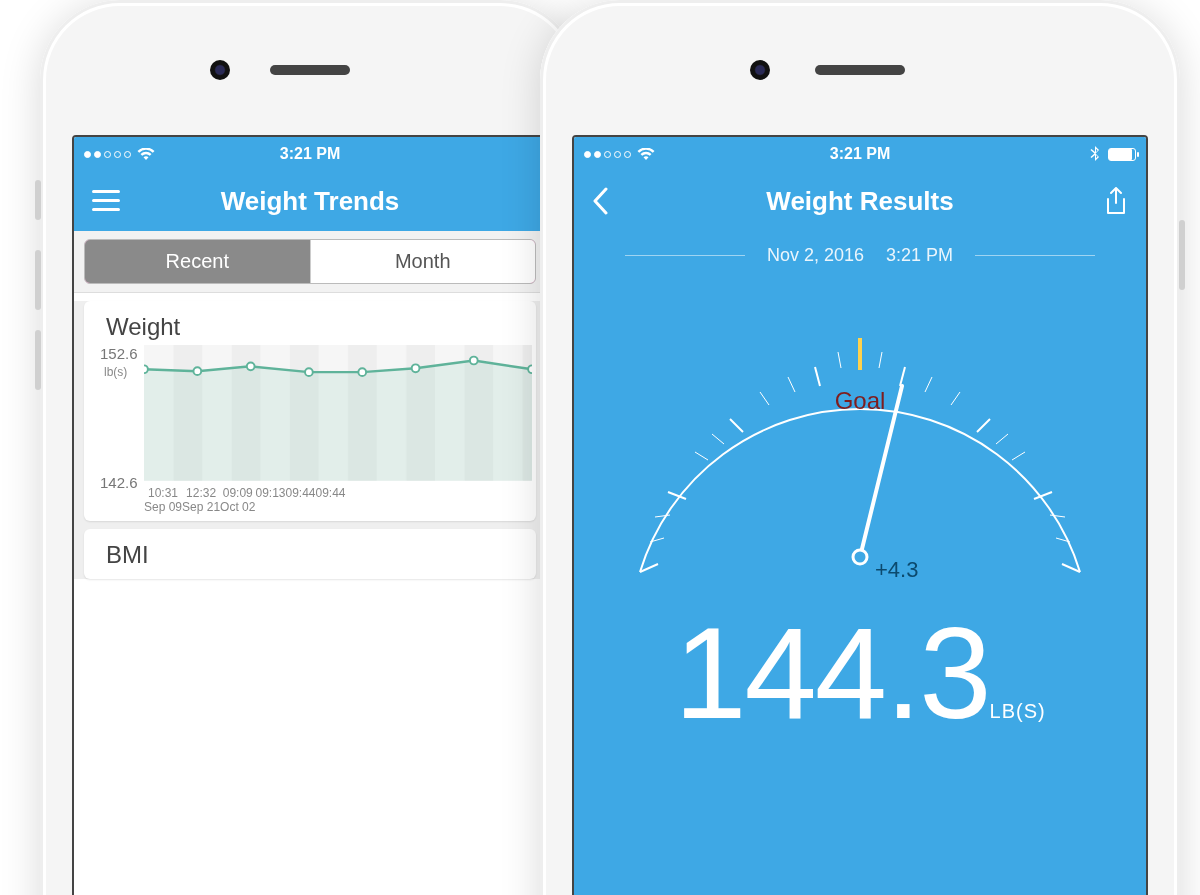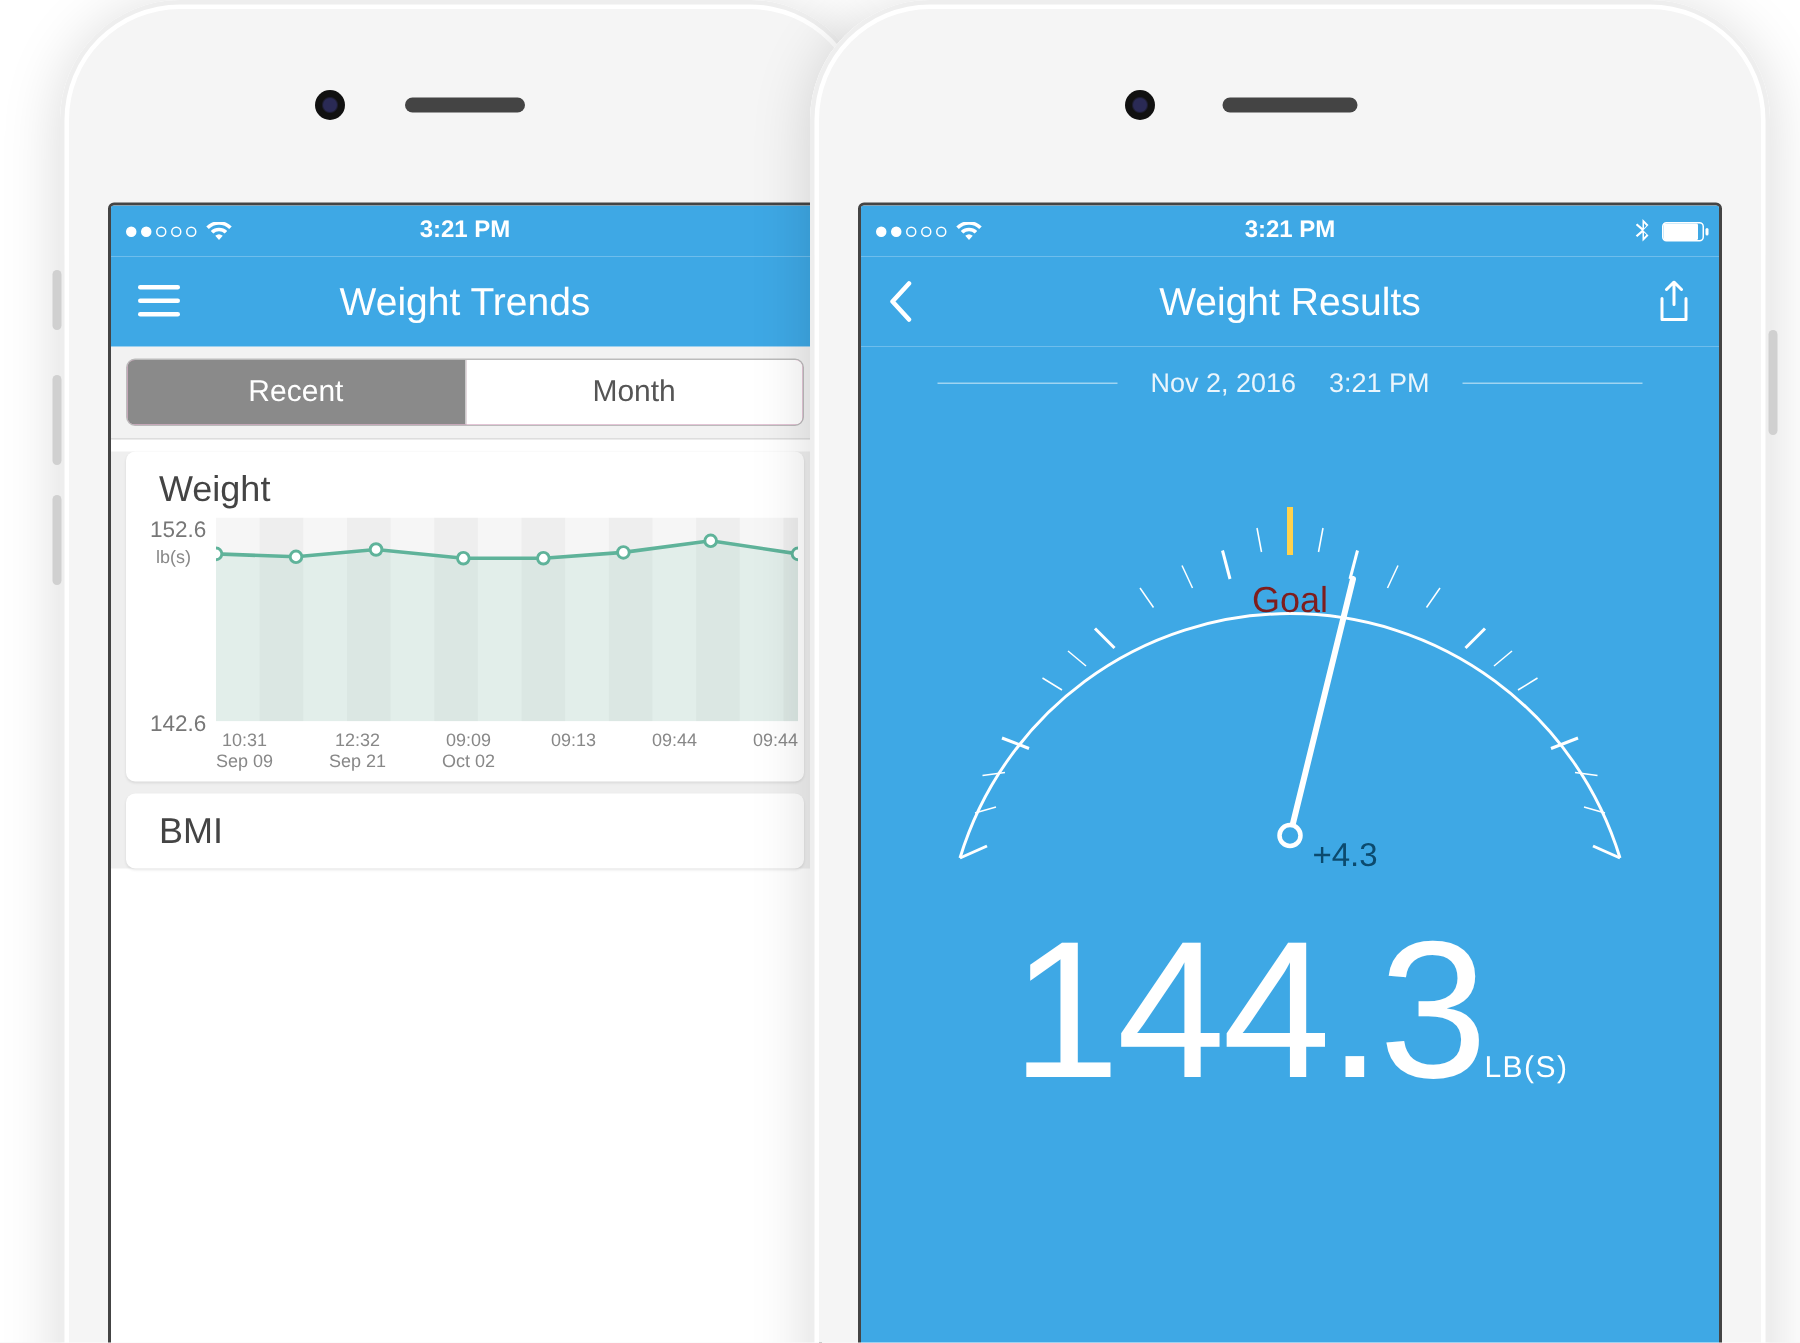--- a/index.html
+++ b/index.html
@@ -97,21 +97,21 @@
 
   .nav-header {
     height: 60px;
     background: #3ea8e5;
     display: flex;
     align-items: center;
     justify-content: center;
     position: relative;
     color: #fff;
   }
-  .nav-title { font-size: 26px; font-weight: 400; text-align: right; }
+  .nav-title { font-size: 26px; font-weight: 700; text-align: right; }
   .nav-left, .nav-right {
     position: absolute;
     top: 0; bottom: 0;
     display: flex;
     align-items: center;
     padding: 0 18px;
   }
   .nav-left { left: 0; }
   .nav-right { right: 0; }
 
@@ -154,21 +154,20 @@
     color: #777;
   }
   .ylabel-top { top: 0; }
   .ylabel-bot { bottom: 24px; }
   .yunit { font-size: 12px; color:#888; margin-left:4px; }
   .xticks {
     position: absolute;
     bottom: 0;
     left: 60px; right: 4px;
     display: flex;
-    justify-content: space-between;
     font-size: 12px;
     color: #888;
     text-align: center;
   }
   .xticks div { line-height:1.15; }
   .chart-svg {
     position: absolute;
     left: 60px; right: 4px;
     top: 0; bottom: 24px;
   }

